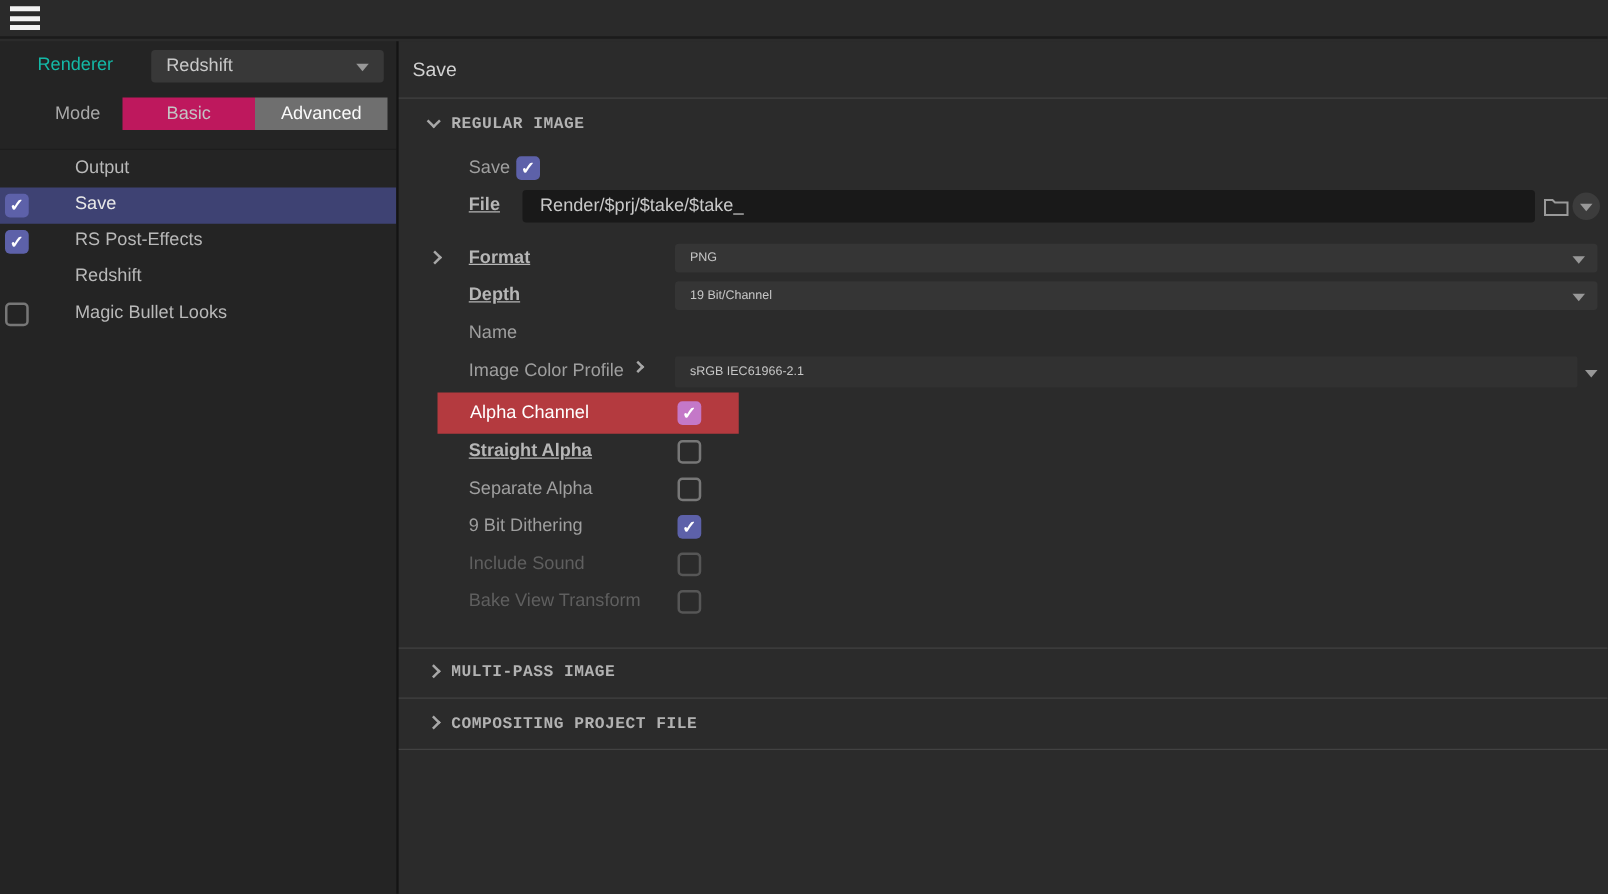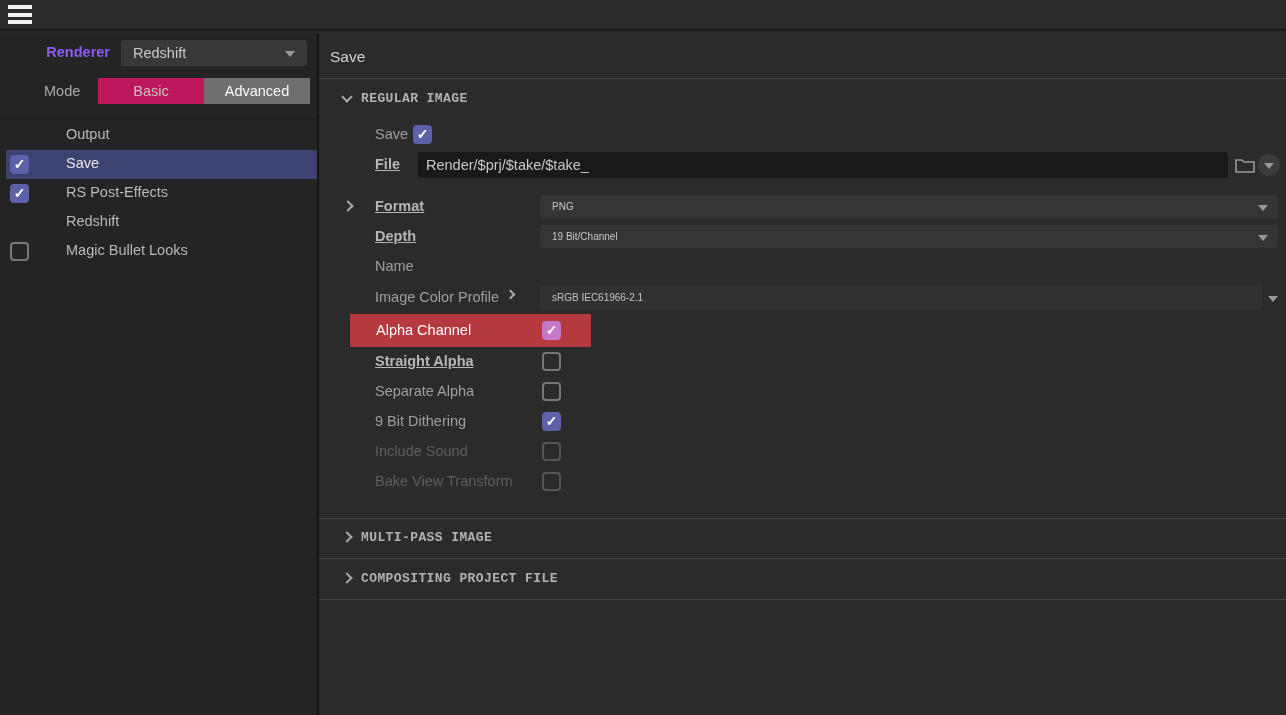--- a/index.html
+++ b/index.html
@@ -10,37 +10,37 @@
   .topbar { position:absolute; left:0; top:0; width:1286px; height:31px;
             background:#2a2a2a; border-bottom:2px solid #1b1b1b; }
   .hamburger { position:absolute; left:8px; top:5px; width:24px; height:21px; cursor:pointer; }
   .hamburger .bar { display:block; width:24px; height:4px; background:#f2f2f2; margin-bottom:3.5px; }
 
   
   .sidebar { position:absolute; left:0; top:33px; width:317px; height:682px; background:#242424; }
   .vdivider { position:absolute; left:317px; top:33px; width:2px; height:682px; background:#141414; }
 
   .renderer-row { position:absolute; left:0; top:7px; width:317px; height:26px; }
-  .renderer-label { position:absolute; left:30px; top:4px; width:80px; text-align:right;
-                    color:#8b5cf6; font-weight:bold; font-size:14.5px; }
+  .renderer-label { position:absolute; left:30px; top:4px; width:80px; text-align:left;
+                    color:#14b8a6; font-weight:normal; font-size:14.5px; }
   .renderer-dd { position:absolute; left:121px; top:0; width:186px; height:26px;
                  background:#383838; border-radius:3px; color:#c9c9c9; font-size:14.5px;
                  line-height:26px; padding-left:12px; cursor:pointer; }
   .renderer-dd .dd-arrow { right:12px; }
 
   .mode-row { position:absolute; left:0; top:45px; width:317px; height:26px; }
   .mode-label { position:absolute; left:44px; top:5px; color:#a9a9a9; font-size:14.5px; }
   .mode-tabs { position:absolute; left:98px; top:0; width:212px; height:26px; display:flex; }
   .mode-tab { flex:1; text-align:center; line-height:26px; font-size:14.5px; cursor:pointer; }
   .mode-tab.off { background:#be185d; color:#c4c4c4; }
   .mode-tab.on  { background:#6f6f6f; color:#fafafa; }
 
   .side-sep { position:absolute; left:0; top:86px; width:317px; height:1px; background:#1d1d1d; }
 
-  .side-list { position:absolute; left:0; top:88px; width:317px;padding-left:6px; }
+  .side-list { position:absolute; left:0; top:88px; width:317px; }
   .side-item { position:relative; height:29px; cursor:pointer; }
   .side-item.selected { background:#3e4273; }
   .side-item .label { position:absolute; left:60px; top:5px; font-size:14.5px; color:#b9b9b9; }
   .side-item.selected .label { color:#e8e8e8; }
 
   
   .cb { display:inline-block; width:19px; height:19px; border-radius:4px; position:relative; cursor:pointer; }
   .cb.checked { background:#5d61a9; }
   .cb.checked::after { content:"\2713"; position:absolute; left:0; top:0; width:19px; height:19px;
                        color:#ffffff; font-size:14px; font-weight:bold; line-height:19px; text-align:center; }
@@ -64,21 +64,21 @@
   .chev.down  { transform:rotate(45deg); }
   .chev.right { transform:rotate(-45deg); }
   .sec-chev { position:absolute; left:24px; top:3px; }
 
   .row { position:absolute; left:0; width:967px; }
   .flabel { position:absolute; left:56px; font-size:14.5px; color:#9f9f9f; white-space:nowrap; }
   .flabel.bold { font-weight:bold; color:#b6b6b6;text-decoration:underline; }
   .flabel.dim  { color:#5f5f5f; }
 
   .text-field { position:absolute; background:#191919; border-radius:3px; color:#c9c9c9;
-                font-size:14.5px; padding-left:8px; cursor:text; }
+                font-size:14.5px; padding-left:14px; cursor:text; }
   .dropdown { position:absolute; background:#353535; border-radius:3px; color:#c6c6c6;
               font-size:10px; cursor:pointer; }
   .dd-arrow { position:absolute; top:50%; margin-top:-2px; width:0; height:0;
               border-left:5px solid transparent; border-right:5px solid transparent;
               border-top:6px solid #989898; }
   .dropdown .dd-arrow { right:10px; }
 
   .folder-btn { position:absolute; left:915px; top:3px; width:22px; height:20px; cursor:pointer; }
   .circle-btn { position:absolute; left:939px; top:2px; width:22px; height:22px; border-radius:50%;
                 background:#3c3c3c; cursor:pointer; }

